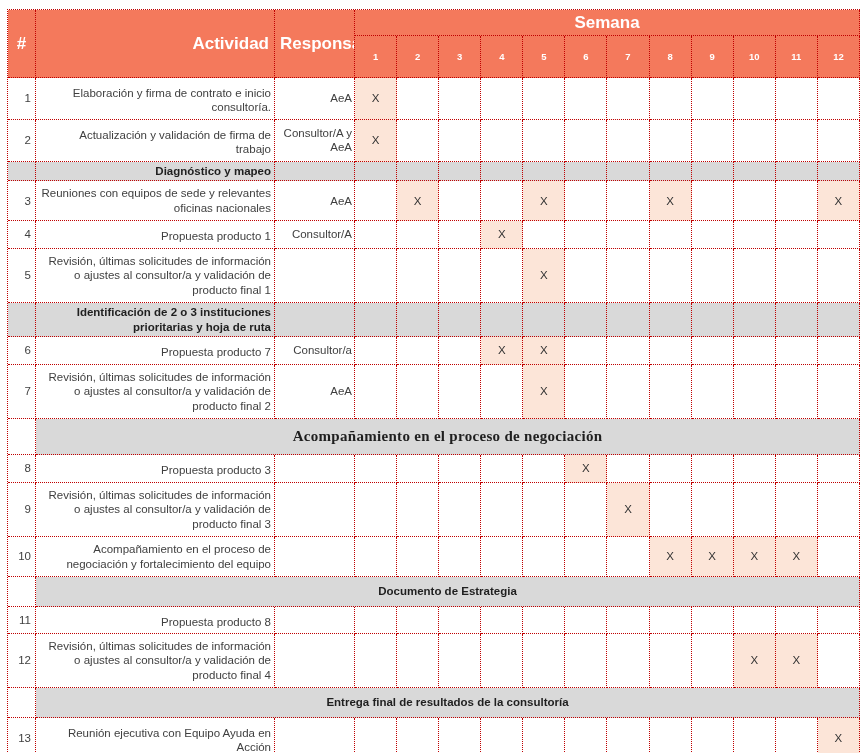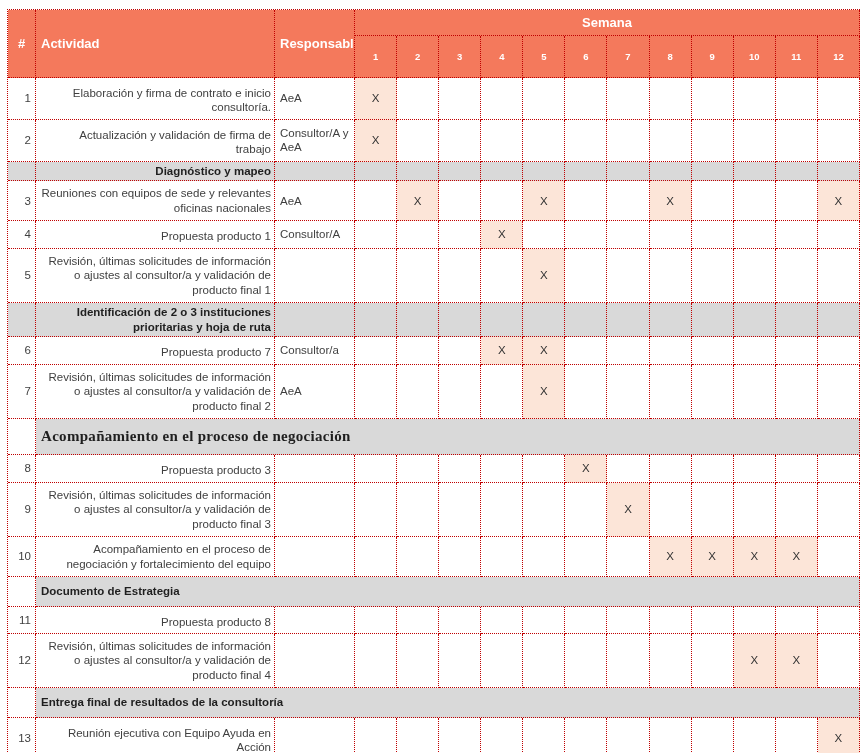--- a/index.html
+++ b/index.html
@@ -26,47 +26,47 @@
     border-right:1px dotted var(--grid-border);
     border-bottom:1px dotted var(--grid-border);
     vertical-align:middle;
     overflow:hidden;
   }
   
   thead th{
     background:var(--header-bg);
     color:var(--header-text);
     font-weight:bold;
-    font-size:13px;
+    font-size:17px;
     border-right:1px dotted var(--header-border);
     border-bottom:1px dotted var(--grid-border);
     padding:2px 5px;
   }
   th.hnum{text-align:center;padding:2px 1px;}
-  th.hact,th.hresp{text-align:left;}
+  th.hact,th.hresp{text-align:right;}
   th.semana{text-align:center;height:21px;border-bottom:1px dotted var(--header-border);}
   th.wk{height:37px;text-align:center;font-size:9.5px;padding:2px 1px;border-bottom:1px dotted var(--grid-border);}
   th.lastcol{border-right:1px dotted var(--grid-border);}
   
   td{font-size:11.5px;line-height:1.26;}
   td.num{text-align:right;padding:2px 4px 2px 1px;color:var(--text);}
   td.act{text-align:right;padding:8px 3px 4px 5px;}
-  td.resp{text-align:left;padding:2px 2px 2px 5px;}
+  td.resp{text-align:right;padding:2px 2px 2px 5px;}
   td.week{text-align:center;padding:2px 0;color:#333333;}
   td.week.mark{background:var(--mark-bg);}
   tr.rtall td{padding-top:5px;padding-bottom:5px;}
   
   tr.sec-cells td{background:var(--section-bg);}
   tr.sec-cells td.act{font-weight:bold;color:var(--section-text);padding-top:2px;padding-bottom:2px;}
   
   td.sec-merged{
     background:var(--section-bg);
     font-weight:bold;
     color:var(--section-text);
-    text-align:left;
+    text-align:center;
     padding:7px 5px;
   }
   td.sec-merged.serif{
     font-family:"Liberation Serif","DejaVu Serif",serif;
     font-size:15px;
     letter-spacing:0.3px;
     padding:8px 5px;
   }
 </style>
 </head>

